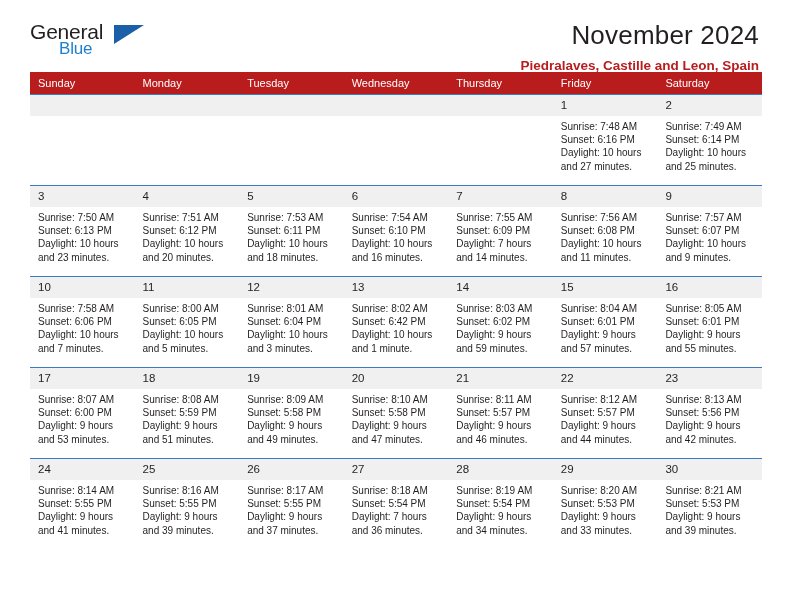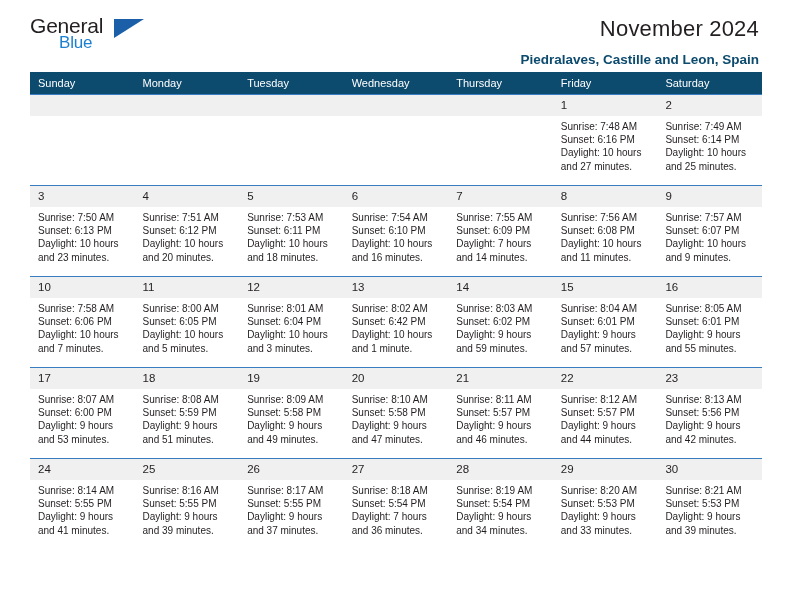--- a/index.html
+++ b/index.html
@@ -21,21 +21,21 @@
     box-sizing: border-box;
     padding: 0 30px;
   }
 
   
   .header {
     display: flex;
     align-items: flex-start;
     justify-content: space-between;
     height: 72px;
-    padding-top: 14px;
+    padding-top: 20px;
     box-sizing: border-box;
     gap: 24px;
   }
   .logo {
     position: relative;
     width: 120px;
     height: 46px;
     flex: 0 0 auto;
   }
   .logo-general {
@@ -64,43 +64,43 @@
     height: 0;
     border-left: 30px solid #1a5fa8;
     border-bottom: 19px solid transparent;
   }
   .title-block {
     text-align: right;
     flex: 0 0 auto;
     padding-right: 3px;
   }
   .cal-title {
-    font-size: 22px;
+    font-size: 26px;
     font-weight: normal;
     color: #231f20;
     line-height: 30px;
     margin: 0;
     letter-spacing: 0.2px;
   }
   .cal-subtitle {
     font-size: 13.5px;
     font-weight: bold;
-    color: #0c4a6e;
+    color: #b91c1c;
     line-height: 20px;
     margin: 6px 0 0 0;
   }
 
   
   .calendar {
     width: 732px;
     border-collapse: collapse;
     table-layout: fixed;
   }
   .calendar th {
-    background: #0c4a6e;
+    background: #b91c1c;
     color: #ffffff;
     font-size: 11px;
     font-weight: normal;
     text-align: left;
     padding: 5px 0 5px 8px;
     height: 20px;
     box-sizing: border-box;
   }
   .calendar td {
     vertical-align: top;

